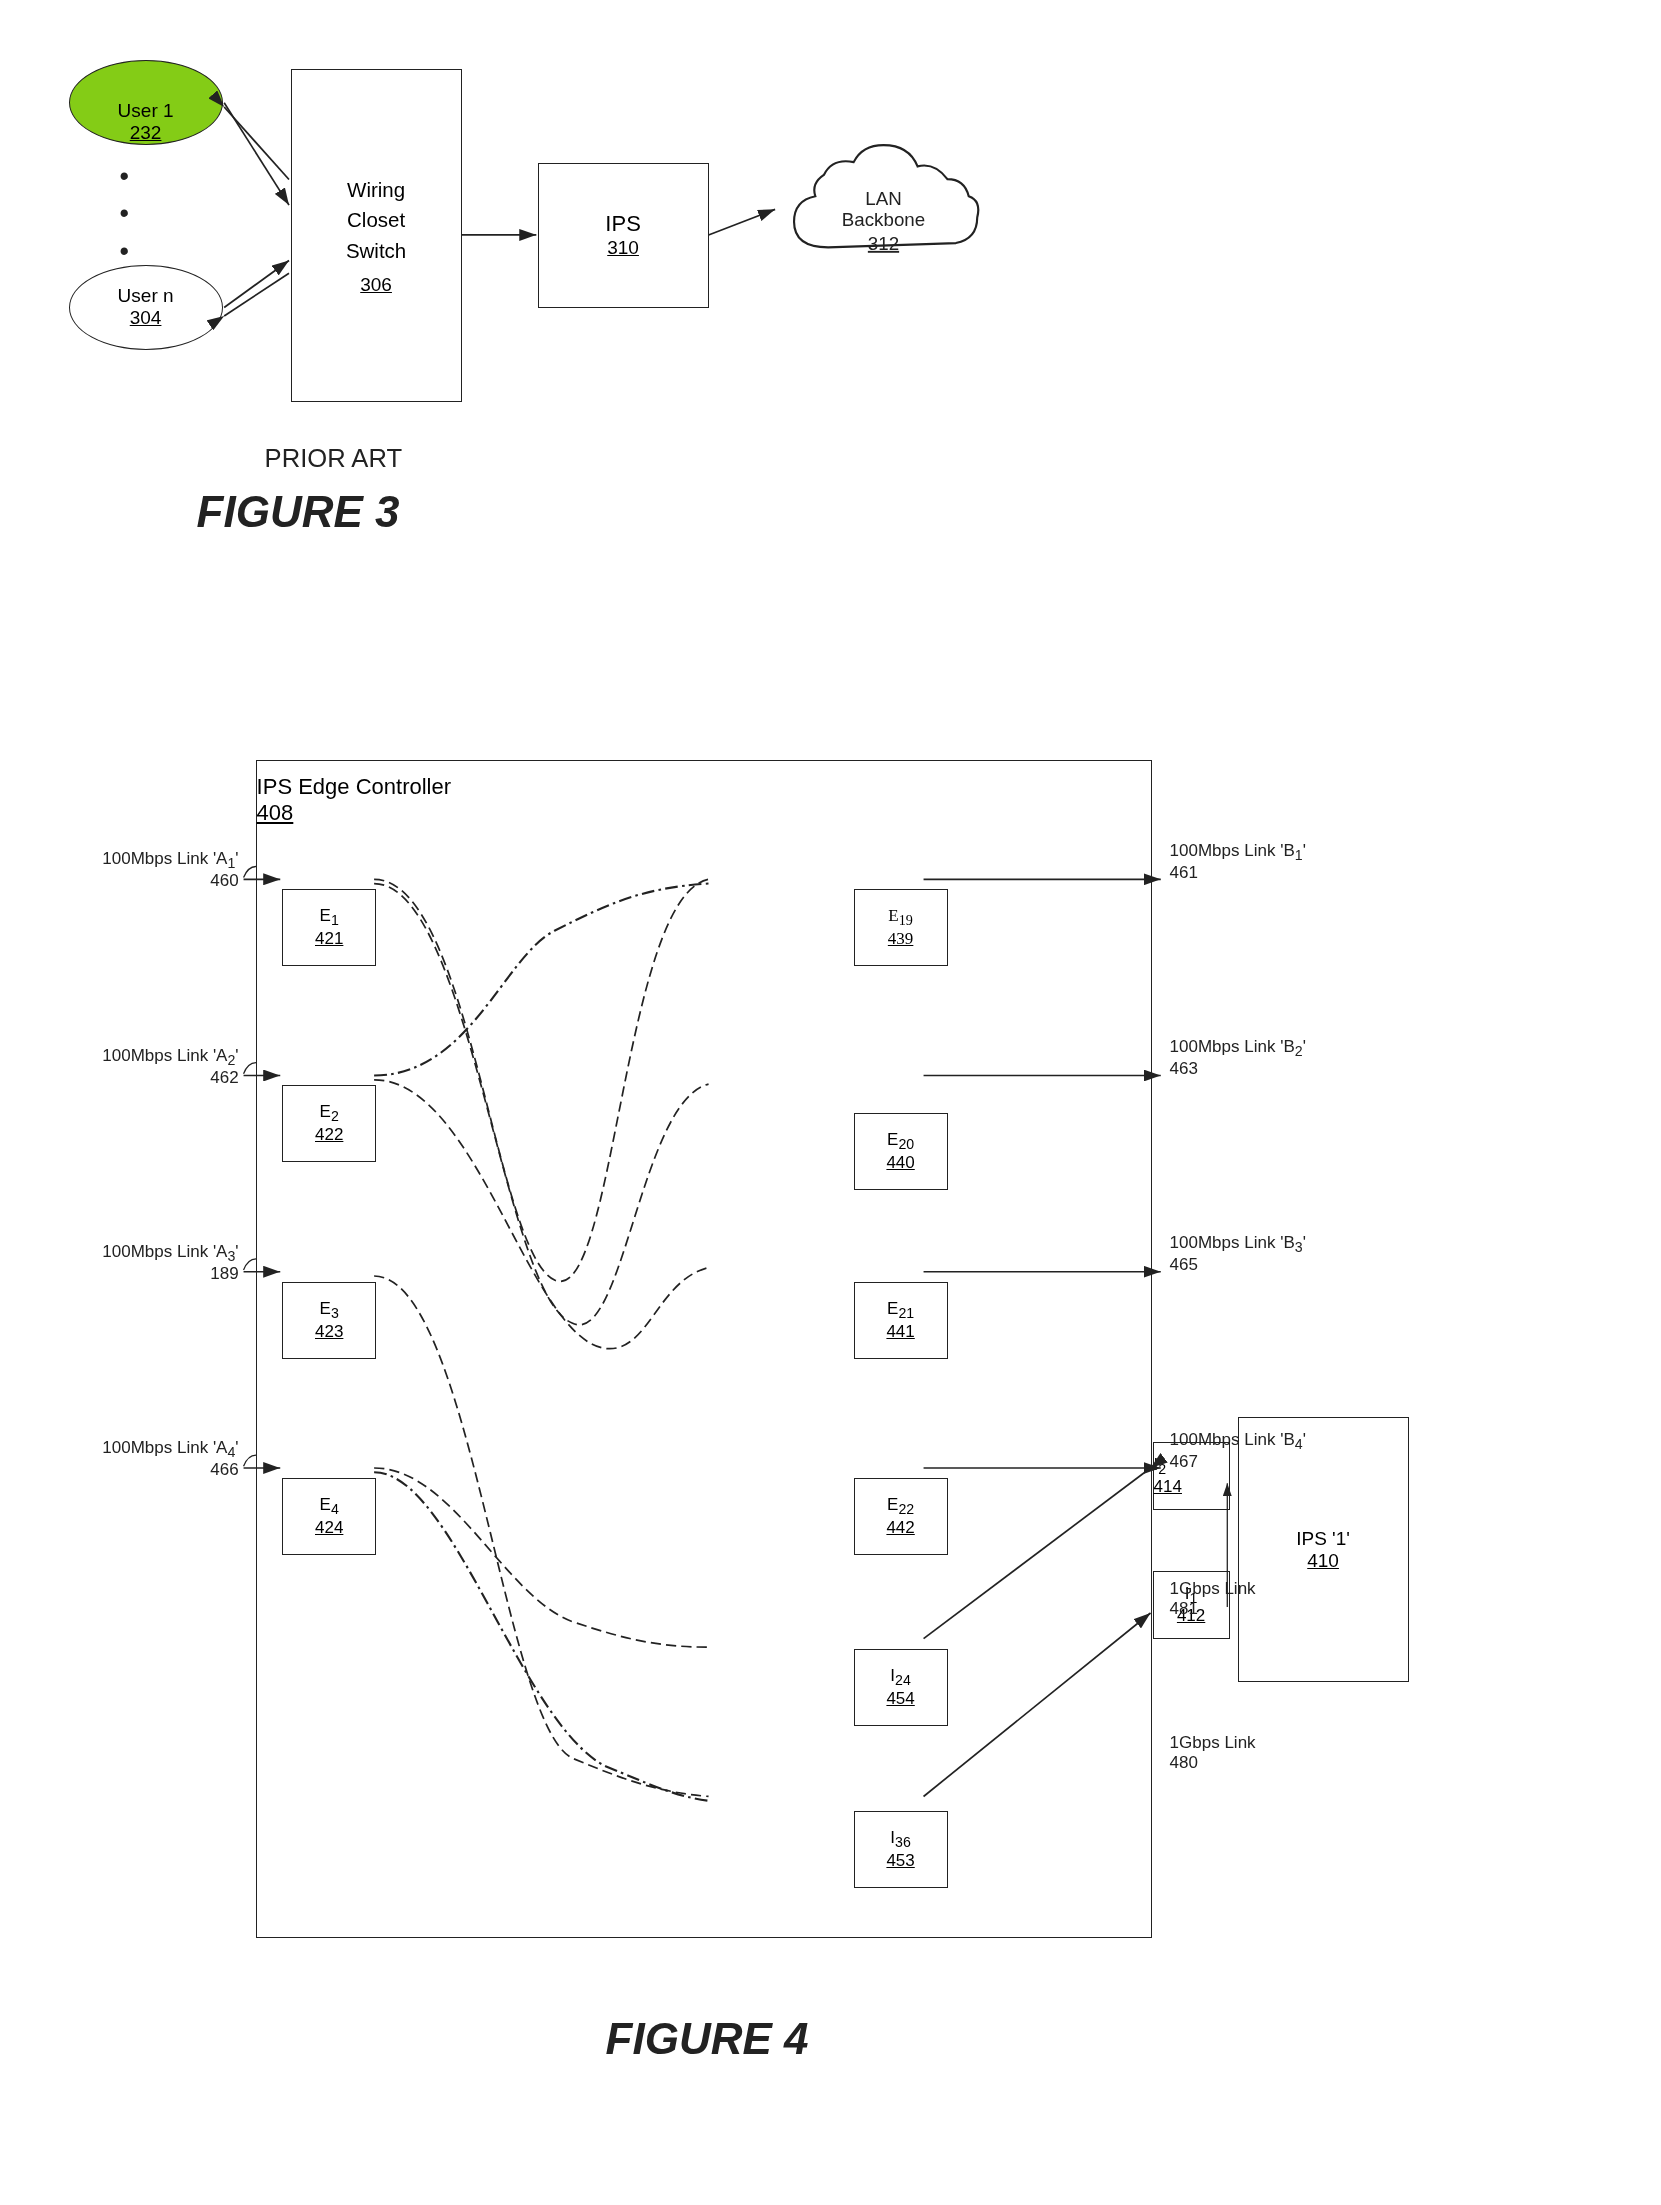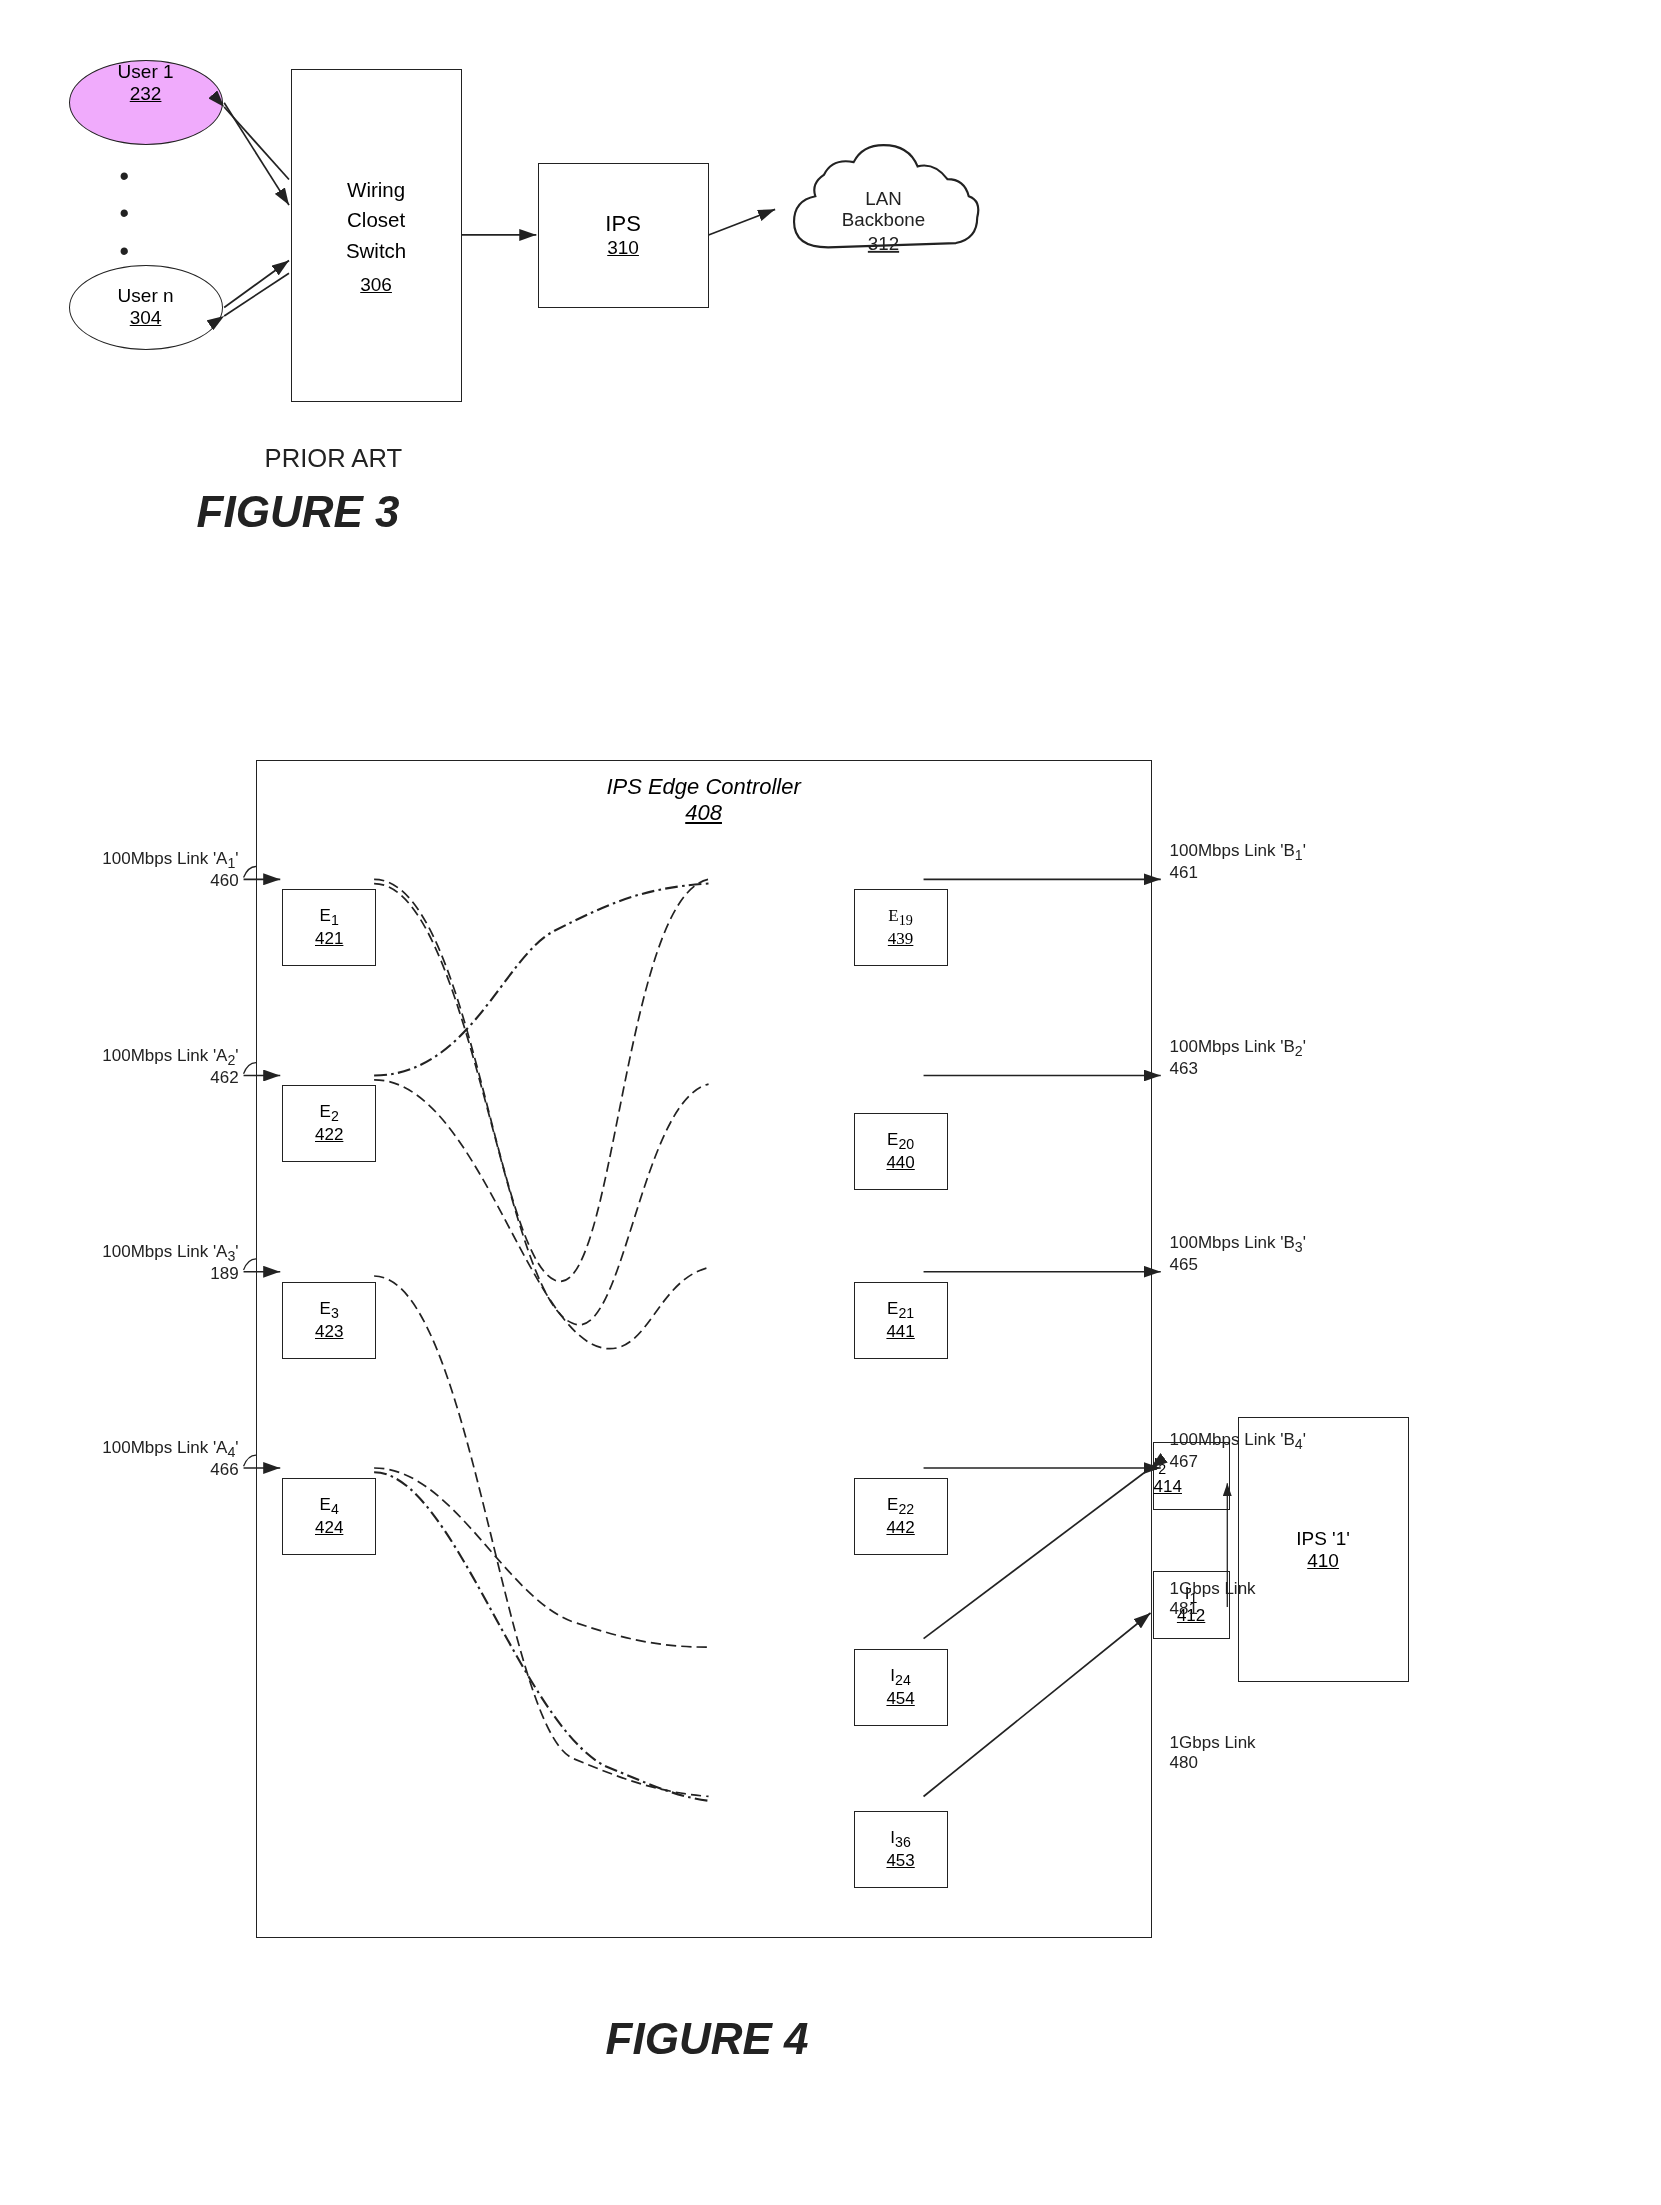--- a/index.html
+++ b/index.html
@@ -25,22 +25,22 @@
       position: absolute;
       top: 34px;
       left: 43px;
       width: 154px;
       height: 85px;
       border: 1.7px solid #222;
       border-radius: 50%;
       display: flex;
       flex-direction: column;
       align-items: center;
-      justify-content: flex-start;
-      background: #f0abfc;
+      justify-content: flex-end;
+      background: #84cc16;
     }
 
     .fig3-usern {
       position: absolute;
       top: 239px;
       left: 43px;
       width: 154px;
       height: 85px;
       border: 1.7px solid #222;
       border-radius: 50%;
@@ -322,21 +322,21 @@
 
   <div class="prior-art-label">PRIOR ART</div>
 
   <div class="figure3-title">FIGURE 3</div>
 </div>
 
 <div class="figure4-container">
 
   <div class="fig4-ips-edge-box">
 
-    <div style="position:absolute; top:12.8px; left:0; width:100%; text-align:center; font-size:22px;font-style:italic;">
+    <div style="position:absolute; top:12.8px; left:0; width:100%; text-align:left; font-size:22px;">
       <span>IPS Edge Controller</span><br>
       <span style="text-decoration:underline; font-size:22px;">408</span>
     </div>
 
     <div class="port-box" style="top:128px; left:25.6px;">
       <div>E<sub>1</sub></div>
       <div style="text-decoration:underline;">421</div>
     </div>
 
     <div class="port-box" style="top:324px; left:25.6px;">

